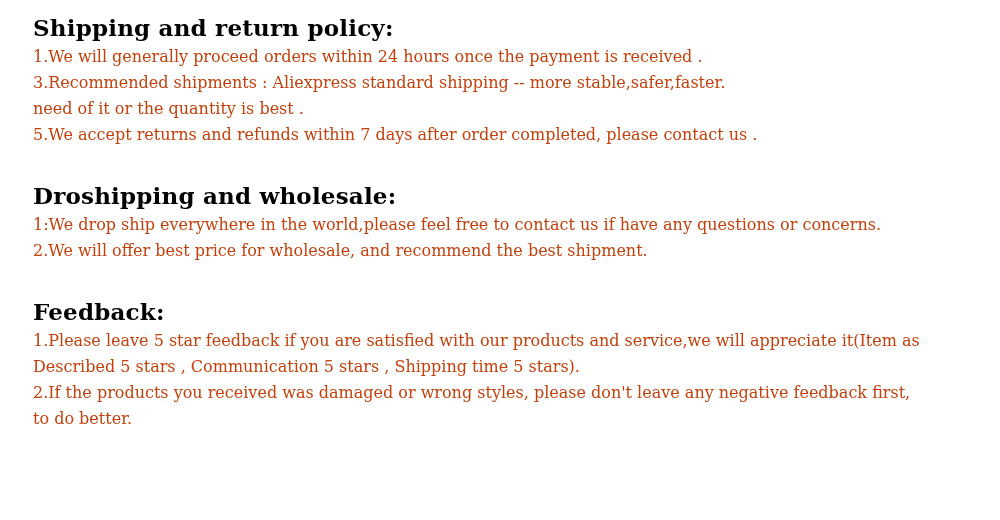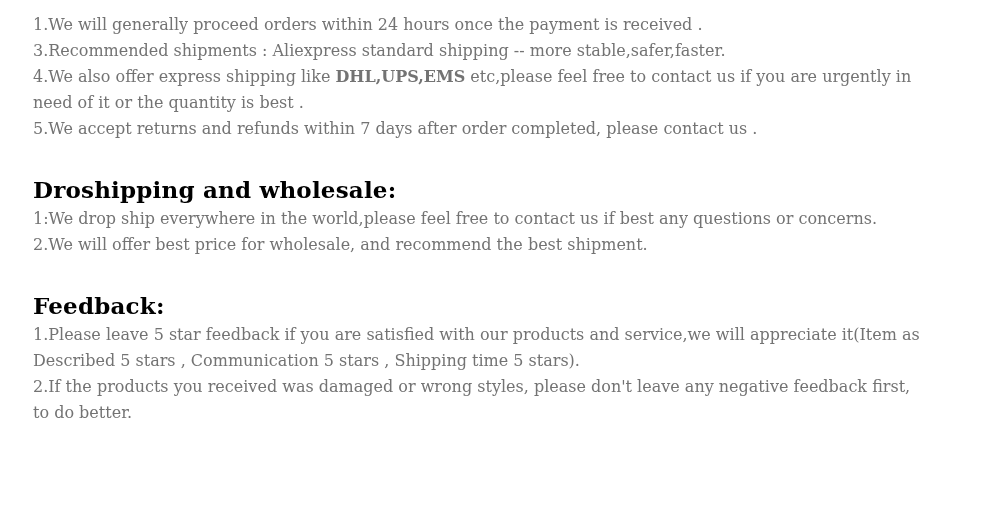--- a/index.html
+++ b/index.html
@@ -19,45 +19,45 @@
   .section-heading {
     font-size: 23px;
     font-weight: 700;
     line-height: 32px;
     color: #000000;
     letter-spacing: 0.2px;
   }
   .policy-line {
     font-size: 16px;
     line-height: 26px;
-    color: #737373;
+    color: #c2410c;
     white-space: pre; 
   }
   .bold-inline {
     font-weight: 700;
   }
   .sec-dropshipping { margin-top: 32px; }
   .sec-feedback    { margin-top: 32px; }
 </style>
 </head>
 <body>
 
 <div class="doc">
 
   <div class="section">
+    <div class="section-heading">Shipping and return policy:</div>
     <div class="policy-line">1.We will generally proceed orders within 24 hours once the payment is received .</div>
     <div class="policy-line">3.Recommended shipments : Aliexpress standard shipping -- more stable,safer,faster.</div>
-    <div class="policy-line"><span>4.We also offer express shipping like </span><span class="bold-inline">DHL,UPS,EMS</span><span> etc,please feel free to contact us if you are urgently in</span></div>
     <div class="policy-line">need of it or the quantity is best .</div>
     <div class="policy-line">5.We accept returns and refunds within 7 days after order completed, please contact us .</div>
   </div>
 
   <div class="section sec-dropshipping">
     <div class="section-heading">Droshipping and wholesale:</div>
-    <div class="policy-line">1:We drop ship everywhere in the world,please feel free to contact us if best any questions or concerns.</div>
+    <div class="policy-line">1:We drop ship everywhere in the world,please feel free to contact us if have any questions or concerns.</div>
     <div class="policy-line">2.We will offer best price for wholesale, and recommend the best shipment.</div>
   </div>
 
   <div class="section sec-feedback">
     <div class="section-heading">Feedback:</div>
     <div class="policy-line">1.Please leave 5 star feedback if you are satisfied with our products and service,we will appreciate it(Item as</div>
     <div class="policy-line">Described 5 stars , Communication 5 stars , Shipping time 5 stars).</div>
     <div class="policy-line">2.If the products you received was damaged or wrong styles, please don't leave any negative feedback first,</div>
     <div class="policy-line">to do better.</div>
   </div>

